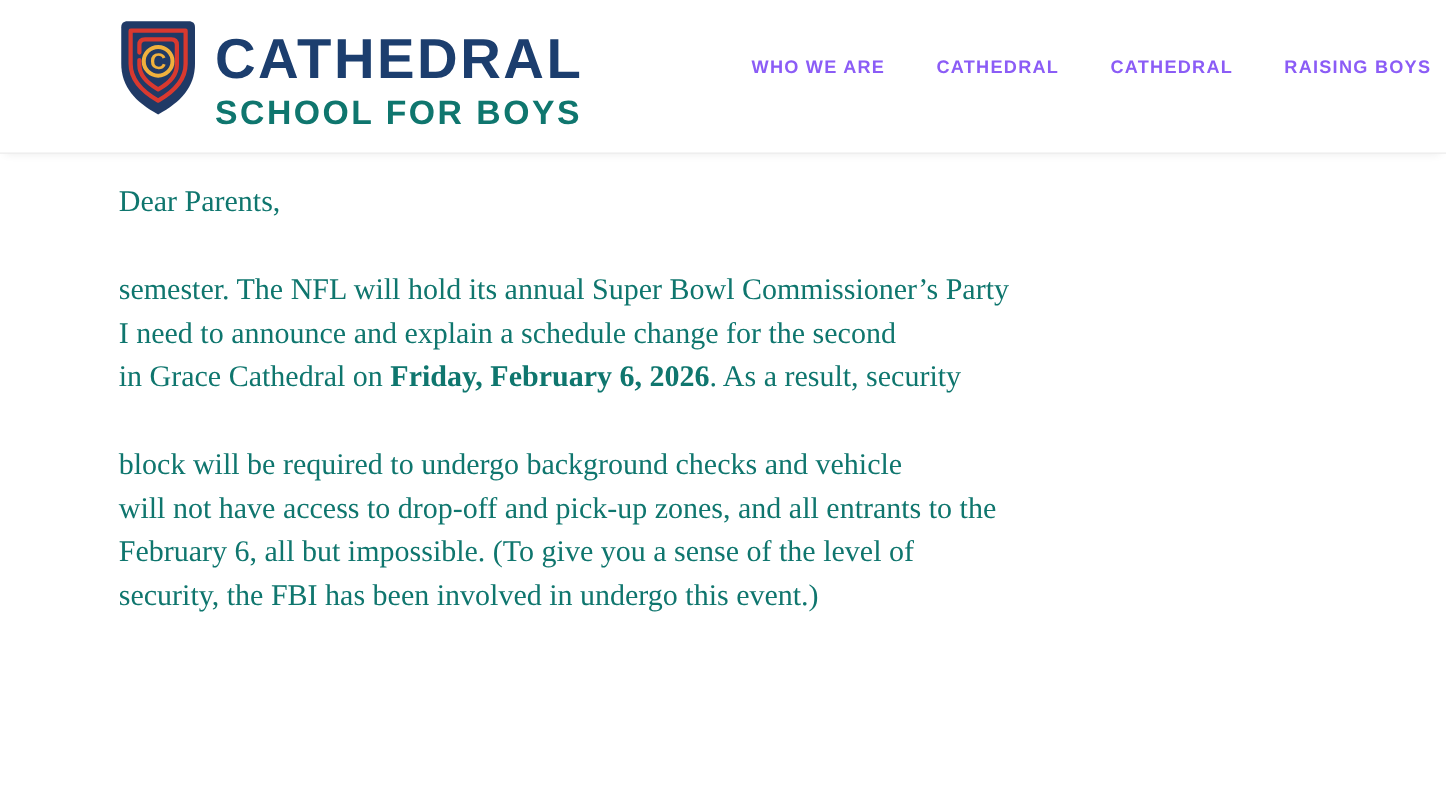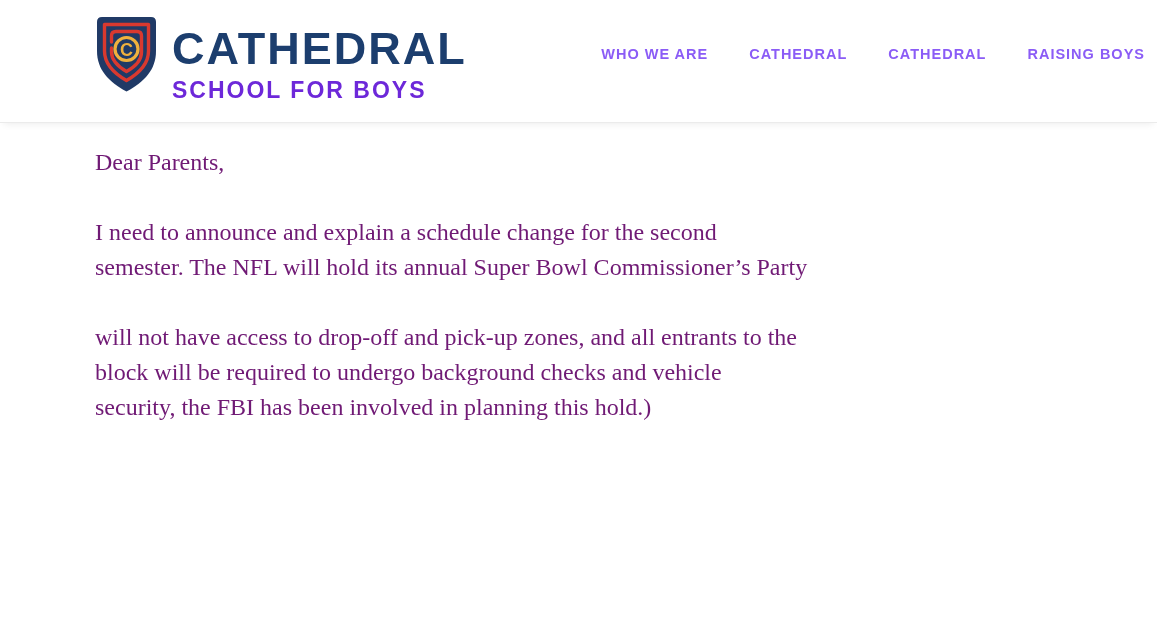--- a/index.html
+++ b/index.html
@@ -36,24 +36,24 @@
   .wordmark { display: flex; flex-direction: column; }
   .wordmark-top {
     font-size: 45px;
     font-weight: bold;
     line-height: 1;
     color: #1c3e6e;
     letter-spacing: 2px;
     margin-top: 20px;
   }
   .wordmark-bottom {
-    font-size: 23px;
+    font-size: 27px;
     font-weight: bold;
     line-height: 1;
-    color: #6d28d9;
+    color: #0f766e;
     letter-spacing: 2px;
     margin-top: 8px;
   }
 
   .main-nav {
     margin-left: auto;
     display: flex;
     gap: 41px;
     align-items: center;
   }
@@ -67,21 +67,21 @@
     white-space: nowrap;
   }
 
   
   .letter {
     padding: 23px 0 0 95px;
     width: 740px;
     font-family: "Liberation Serif", "DejaVu Serif", serif;
     font-size: 24px;
     line-height: 35px;
-    color: #701a75;
+    color: #0f766e;
   }
   .para { margin: 35px 0 0 0; }
   .para:first-child { margin-top: 0; }
   .line { display: block; white-space: nowrap; }
   .line strong { font-weight: bold; }
 </style>
 </head>
 <body>
 
 <header class="site-header">
@@ -106,22 +106,24 @@
     <a class="nav-link">RAISING BOYS</a>
   </nav>
 </header>
 
 <main class="letter">
   <p class="para">
     <span class="line">Dear Parents,</span>
   </p>
 
   <p class="para">
+    <span class="line">semester. The NFL will hold its annual Super Bowl Commissioner’s Party</span>
     <span class="line">I need to announce and explain a schedule change for the second</span>
-    <span class="line">semester. The NFL will hold its annual Super Bowl Commissioner’s Party</span>
+    <span class="line"><span>in Grace Cathedral on </span><strong>Friday, February 6, 2026</strong><span>. As a result, security</span></span>
   </p>
 
   <p class="para">
+    <span class="line">block will be required to undergo background checks and vehicle</span>
     <span class="line">will not have access to drop-off and pick-up zones, and all entrants to the</span>
-    <span class="line">block will be required to undergo background checks and vehicle</span>
-    <span class="line">security, the FBI has been involved in planning this hold.)</span>
+    <span class="line">February 6, all but impossible. (To give you a sense of the level of</span>
+    <span class="line">security, the FBI has been involved in undergo this event.)</span>
   </p>
 </main>
 
 </body></html>

